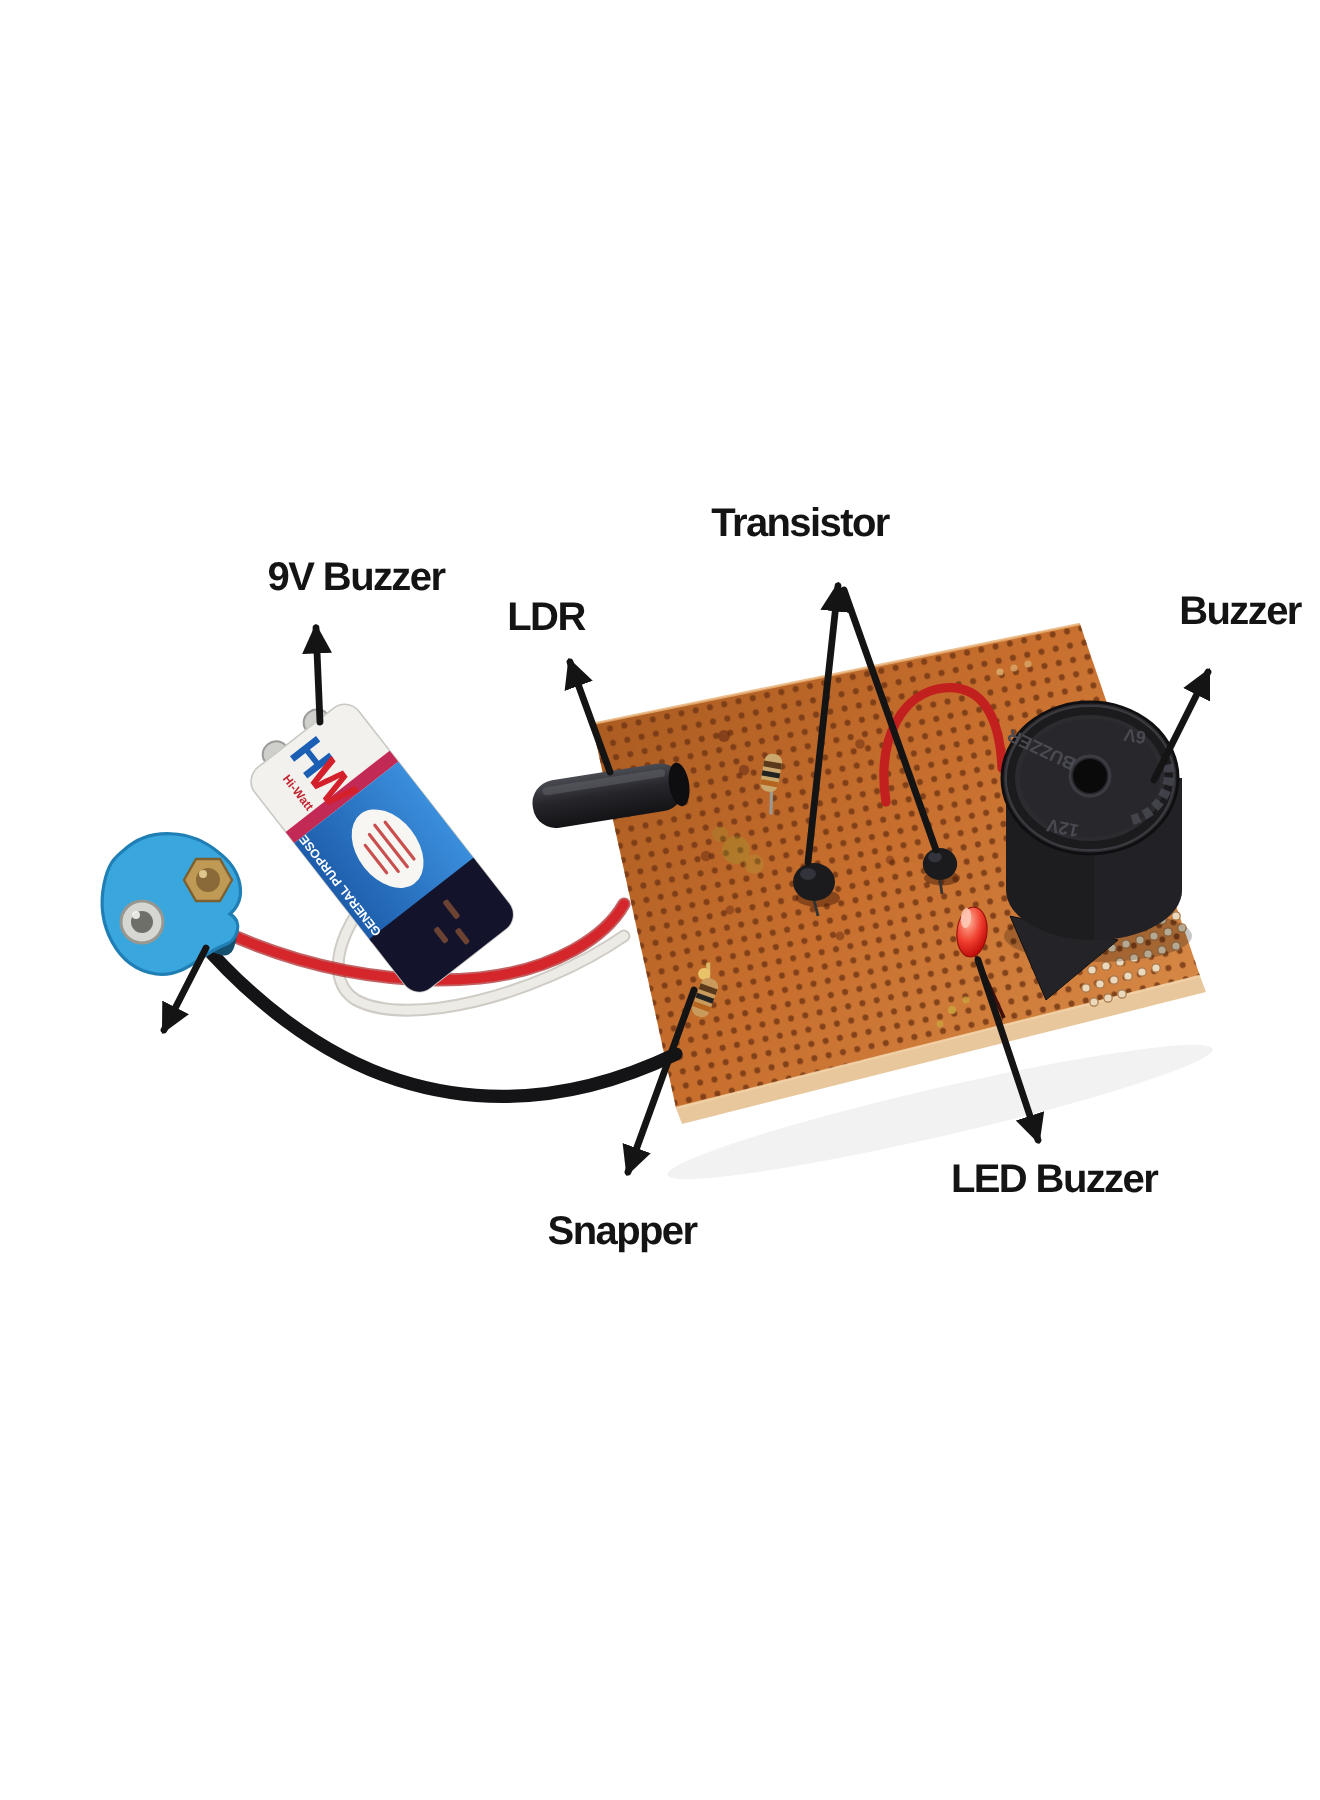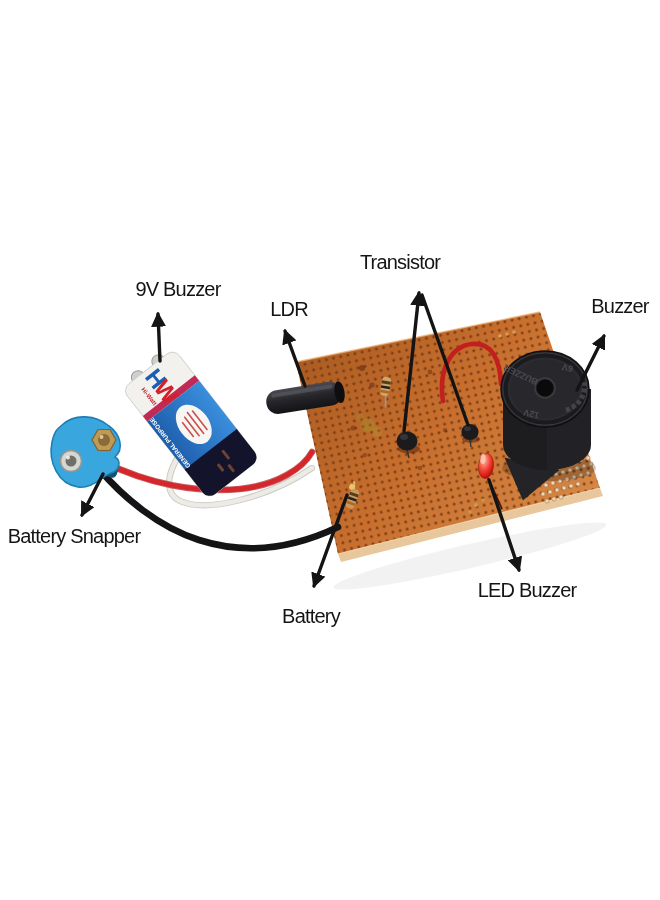--- a/index.html
+++ b/index.html
@@ -3,21 +3,21 @@
 <meta charset="utf-8">
 <style>
   html,body{margin:0;padding:0;background:#ffffff;}
   .stage{
     position:relative;width:660px;height:900px;background:#ffffff;overflow:hidden;
     font-family:"Liberation Sans", sans-serif;
   }
   .photo-svg{position:absolute;left:0;top:0;}
   .label{
     position:absolute;transform:translateX(-50%);
-    font-weight:400;font-size:20px;line-height:1.05;color:#141414;
+    font-weight:700;font-size:20px;line-height:1.05;color:#141414;
     letter-spacing:-0.8px;white-space:nowrap;
   }
 </style>
 </head>
 <body>
 
 <div class="stage">
 
 <svg class="photo-svg" width="660" height="900" viewBox="0 0 660 900">
   <defs>
@@ -231,20 +231,19 @@
     <path d="M404 431 L419 293" marker-end="url(#ah)"></path>
     <path d="M468 425 L422 295"></path>
     <path d="M577 390 L604 336" marker-end="url(#ah)"></path>
     <path d="M103 474 L82 515" marker-end="url(#ah)"></path>
     <path d="M347 495 L314 586" marker-end="url(#ah)"></path>
     <path d="M489 480 L519 570" marker-end="url(#ah)"></path>
   </g>
 </svg>
 
 <div class="label" style="left:178px;top:279px">9V Buzzer</div>
-<div class="label" style="left:289px;top:299px">LDR</div>
+<div class="label" style="left:273px;top:299px">LDR</div>
 <div class="label" style="left:400px;top:252px">Transistor</div>
 <div class="label" style="left:620px;top:296px">Buzzer</div>
-<div class="label" style="left:74px;top:526px">Battery Snapper</div>
-<div class="label" style="left:311px;top:606px">Battery</div>
+<div class="label" style="left:311px;top:606px">Snapper</div>
 <div class="label" style="left:527px;top:580px">LED Buzzer</div>
 
 </div>
 
 </body></html>

